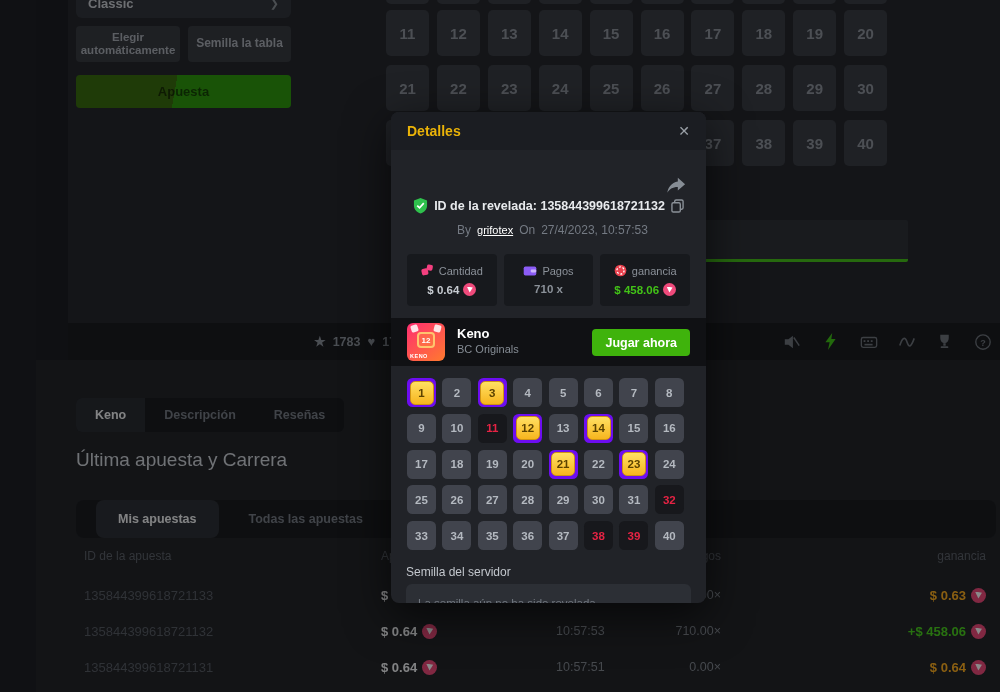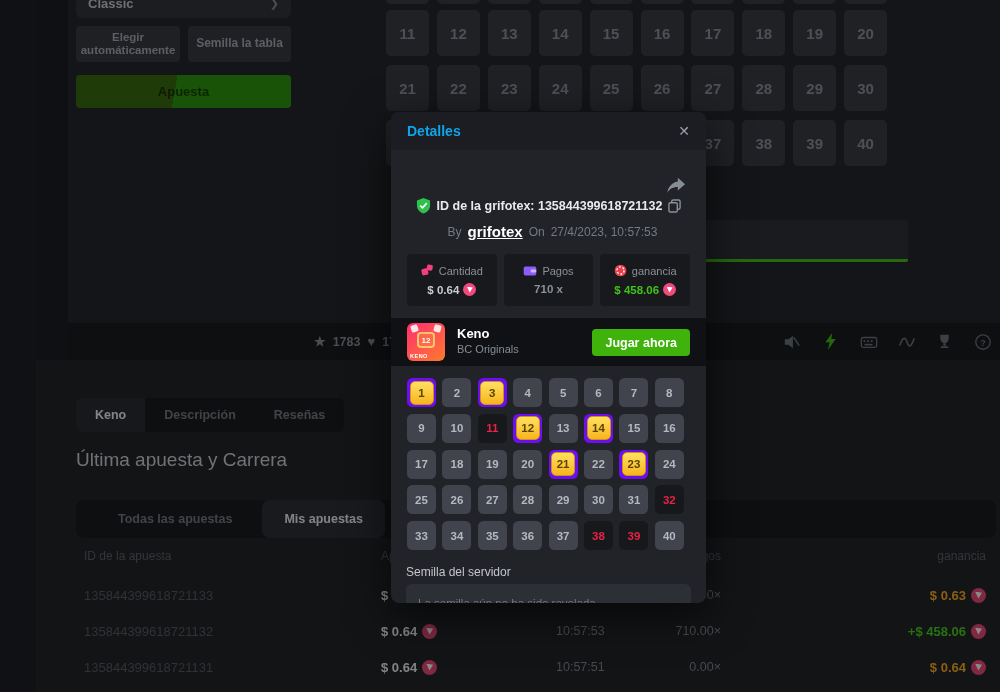--- a/index.html
+++ b/index.html
@@ -49,27 +49,27 @@
   .coin::after { content:""; position:absolute; left:4px; top:4px; width:7px; height:7px; background:#fff; clip-path:polygon(0 0,100% 18%,48% 100%); }
   .coin.sm { width:13px; height:13px; } .coin.sm::after { left:3.5px; top:3.5px; width:6px; height:6px; }
 
   
   #overlay { position:absolute; inset:0; background:rgba(0,0,0,0.46); z-index:5; }
 
   
   #modal { position:absolute; left:355px; top:112px; width:315px; height:491px; background:#212328; border-radius:8px;
     overflow:hidden; z-index:10; box-shadow:0 12px 45px rgba(0,0,0,0.65); }
   #modal-header { position:absolute; left:0; top:0; width:315px; height:38px; background:#1b1d22; display:flex; align-items:center; justify-content:space-between; padding:0 16px; }
-  #modal-title { font-size:14px; font-weight:700; color:#0ea5e9; }
+  #modal-title { font-size:14px; font-weight:700; color:#eab308; }
   #modal-close { color:#9aa0a7; font-size:14px; }
   #share-btn { position:absolute; right:20px; top:64px; width:20px; height:20px; }
   #id-row { position:absolute; left:0; top:86px; width:315px; display:flex; align-items:center; justify-content:center; gap:6px; }
   #id-row .bid { font-size:12.5px; font-weight:700; color:#e8eaed; }
   #by-row { position:absolute; left:4px; top:111px; width:315px; display:flex; align-items:center; justify-content:center; gap:6px; font-size:12px; color:#747a83; }
-  #by-row .user { color:#ffffff; font-weight:700; text-decoration:underline; font-size:15px; }
+  #by-row .user { color:#ffffff; font-weight:400; text-decoration:underline; font-size:11px; }
   #stats-row { position:absolute; left:16px; top:142px; width:283px; display:flex; gap:7px; }
   .stat-box { flex:1; height:52px; background:#17191d; border-radius:4px; display:flex; flex-direction:column; align-items:center; justify-content:center; gap:6px; }
   .stat-head { display:flex; align-items:center; gap:5px; font-size:11px; color:#8b9199; }
   .stat-val { display:flex; align-items:center; gap:4px; font-size:11.5px; font-weight:700; color:#c6cbd1; }
   .stat-val.dim { color:#8b9199; font-weight:600; }
   .stat-val.green { color:#42c217; }
   #game-row { position:absolute; left:0; top:206px; width:315px; height:48px; background:#101114; }
   #keno-tile { position:absolute; left:16px; top:5px; width:38px; height:38px; border-radius:6px; background:linear-gradient(140deg,#ff2e71,#ff7a2e); overflow:hidden; }
   #keno-tile .mini { position:absolute; left:10px; top:9px; width:18px; height:16px; border:2px solid rgba(255,220,120,0.8); border-radius:4px;
     background:rgba(255,150,60,0.35); color:#fff; font-size:8px; font-weight:700; display:flex; align-items:center; justify-content:center; }
@@ -197,22 +197,22 @@
   </div>
 
   <div id="lower">
     <div id="tabs-game">
         <div class="tab active">Keno</div>
         <div class="tab">Descripción</div>
         <div class="tab">Reseñas</div>
       </div>
     <div id="section-title">Última apuesta y Carrera</div>
     <div id="tabs-bets">
+        <div class="tab active">Mis apuestas</div>
         <div class="tab">Todas las apuestas</div>
-        <div class="tab active">Mis apuestas</div>
         <div class="tab">Grandes apostadores</div>
       </div>
 
     <span class="th" style="left:48px">ID de la apuesta</span>
     <span class="th" style="left:345px">Apuesta</span>
     <span class="th" style="left:600px;width:85px;text-align:right;display:inline-block">Pagos</span>
     <span class="th" style="left:800px;width:150px;text-align:right;display:inline-block">ganancia</span>
 
     <div id="table-rows">
         <div class="trow" style="top: 217px;">
@@ -253,21 +253,21 @@
         </svg>
     </span>
 
     <div id="id-row">
       <span>
         <svg width="15" height="16" viewBox="0 0 16 17">
             <path d="M8 0 L15 2.5 V8 c0 4.2-3 7-7 8.6 C4 15 1 12.2 1 8 V2.5 Z" fill="#2fc14d"></path>
             <polyline points="4.5,8 7,10.5 11.5,5.5" fill="none" stroke="#fff" stroke-width="1.8"></polyline>
           </svg>
       </span>
-      <span class="bid">ID de la grifotex: 135844399618721132</span>
+      <span class="bid">ID de la revelada: 135844399618721132</span>
       <span>
         <svg width="13" height="14" viewBox="0 0 14 15">
             <rect x="4" y="1" width="9" height="10" rx="1.5" fill="none" stroke="#8b9198" stroke-width="1.5"></rect>
             <rect x="1" y="4" width="9" height="10" rx="1.5" fill="#212328" stroke="#8b9198" stroke-width="1.5"></rect>
           </svg>
       </span>
     </div>
 
     <div id="by-row">
       <span>By</span>

